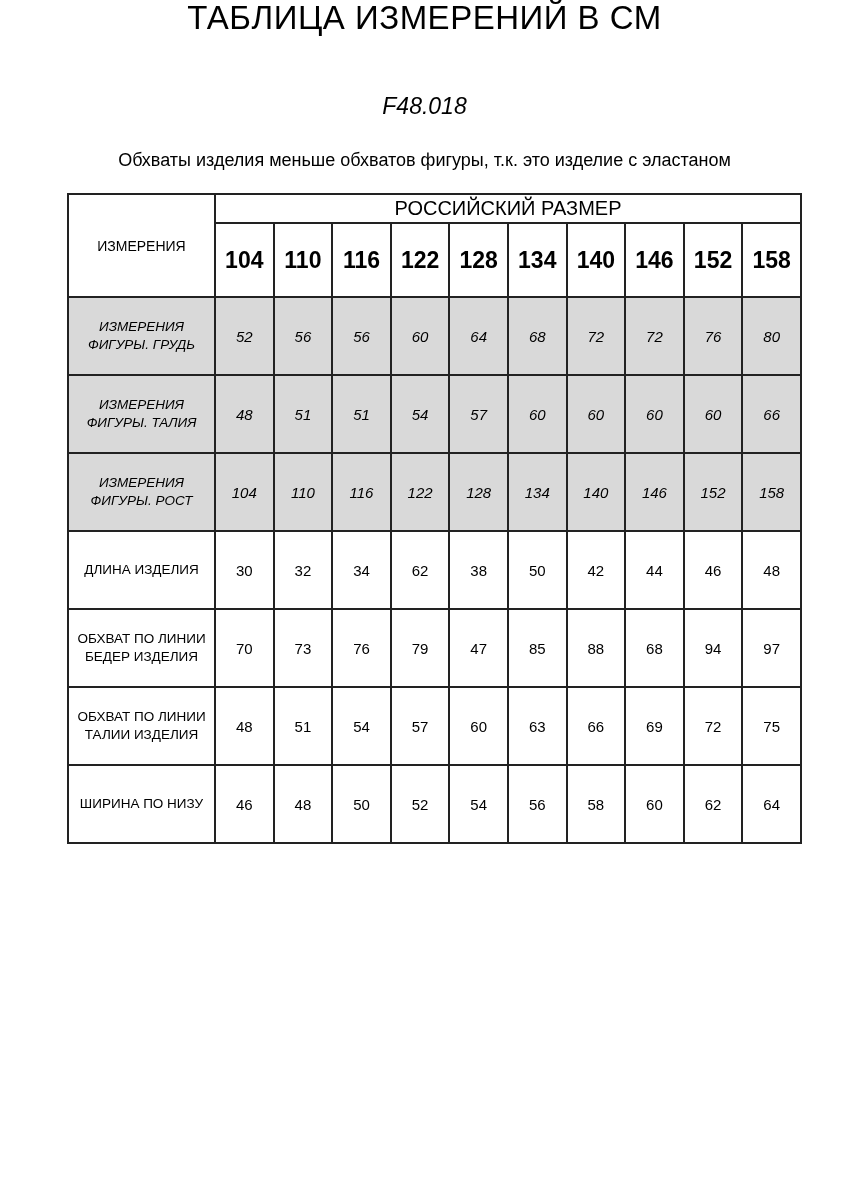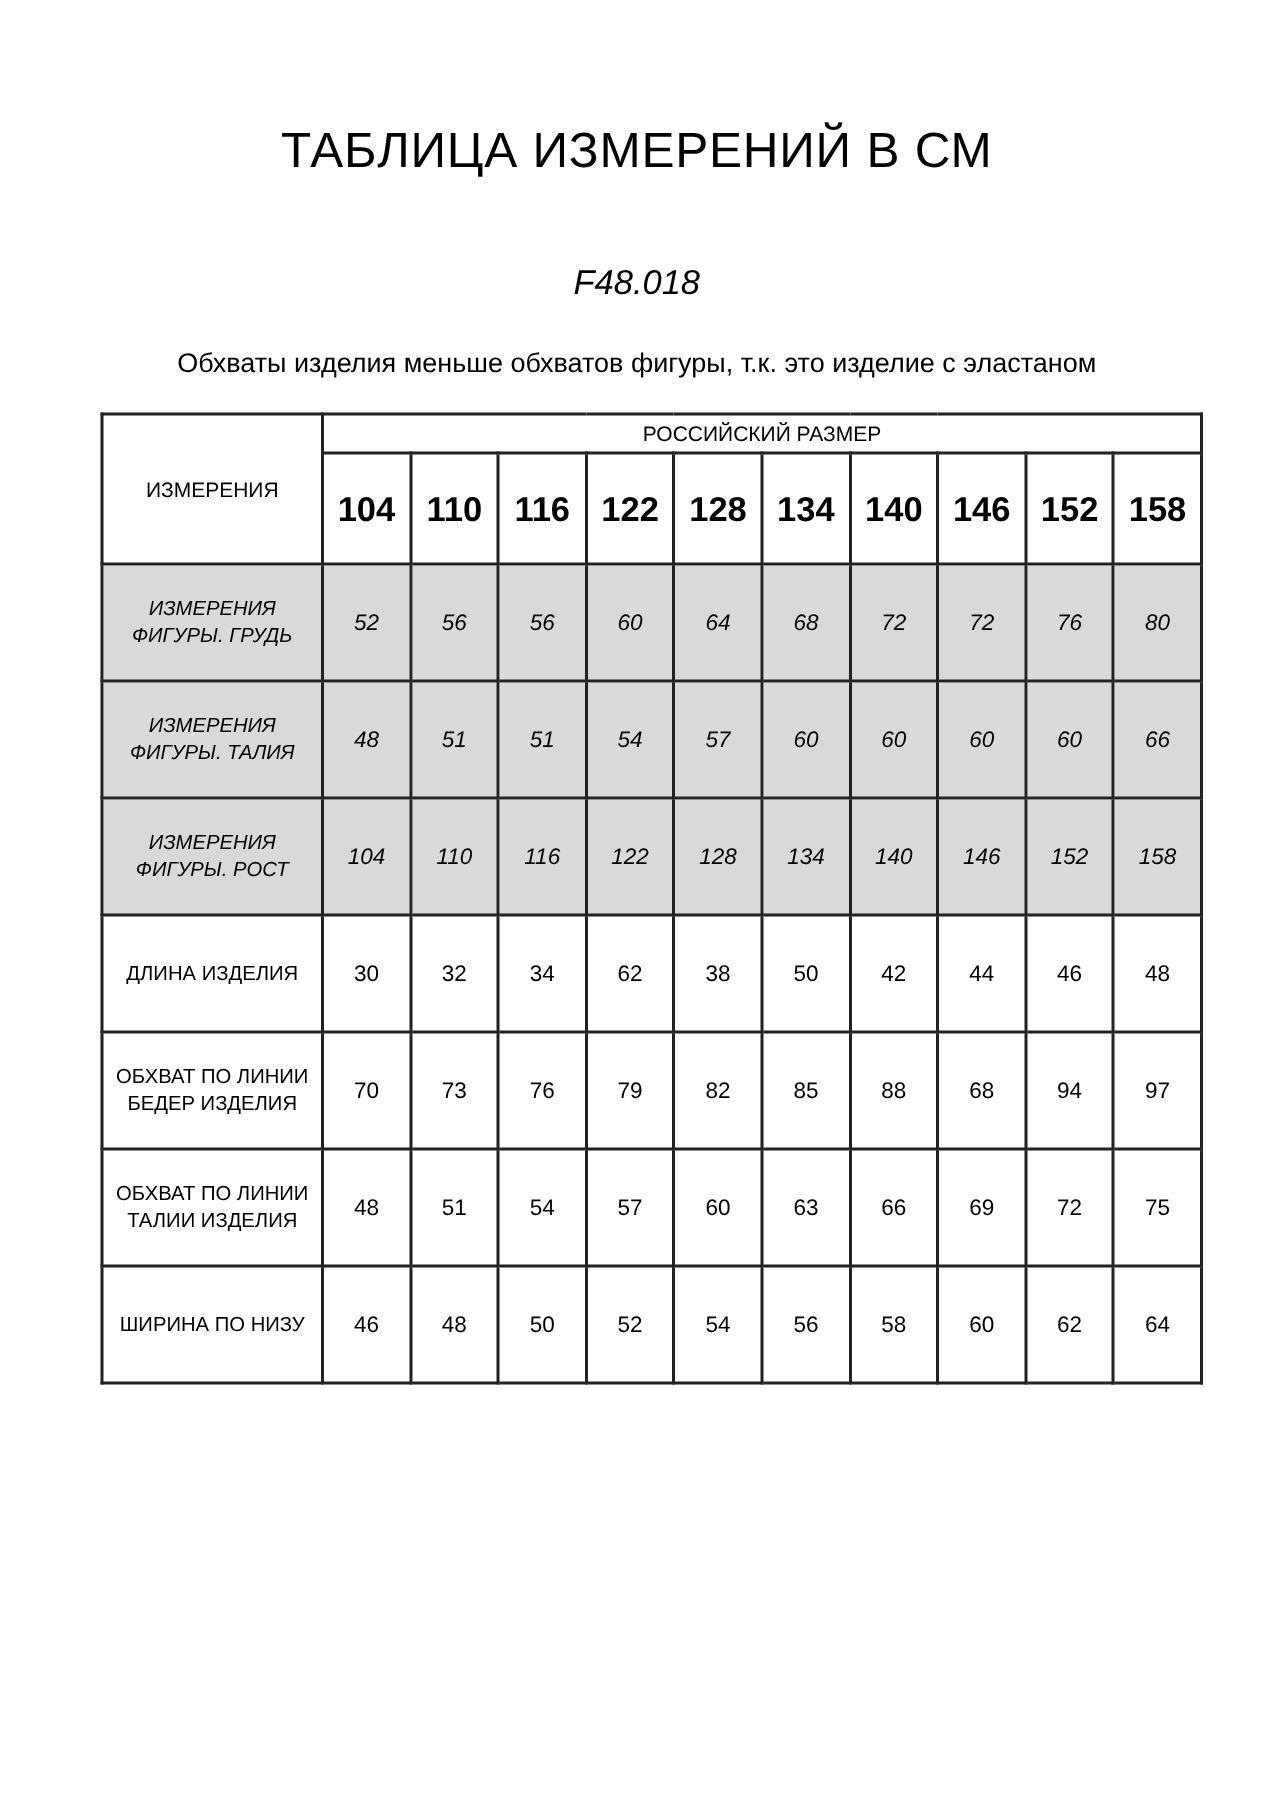--- a/index.html
+++ b/index.html
@@ -4,21 +4,20 @@
 <style>
   html, body { margin: 0; padding: 0; background: #fff; }
   .page {
     position: relative;
     width: 849px;
     height: 1200px;
     background: #ffffff;
     font-family: "Liberation Sans", "DejaVu Sans", sans-serif;
     color: #000;
     box-sizing: border-box;
-    padding-top: 82px;
     overflow: hidden;
   }
   .title {
     margin: 0;
     font-size: 33px;
     line-height: 36px;
     font-weight: 400;
     text-align: center;
     letter-spacing: 0.5px;
   }
@@ -56,21 +55,21 @@
     padding: 2px 6px;
     overflow: hidden;
   }
   .measurements-head {
     width: 133px;
     font-size: 14px;
     font-weight: 400;
   }
   .group-head {
     height: 20px;
-    font-size: 14px;
+    font-size: 20px;
     font-weight: 400;
     padding: 1px 0;
     border-radius: 10px;
   }
   tr.sizes-row { height: 74px; }
   .size-cell {
     font-size: 23px;
     font-weight: 700;
   }
   tbody tr { height: 78px; }
@@ -161,21 +160,21 @@
           <td class="value-cell">44</td>
           <td class="value-cell">46</td>
           <td class="value-cell">48</td>
         </tr>
         <tr>
           <td class="label-cell">ОБХВАТ ПО ЛИНИИ БЕДЕР ИЗДЕЛИЯ</td>
           <td class="value-cell">70</td>
           <td class="value-cell">73</td>
           <td class="value-cell">76</td>
           <td class="value-cell">79</td>
-          <td class="value-cell">82</td>
+          <td class="value-cell">47</td>
           <td class="value-cell">85</td>
           <td class="value-cell">88</td>
           <td class="value-cell">68</td>
           <td class="value-cell">94</td>
           <td class="value-cell">97</td>
         </tr>
         <tr>
           <td class="label-cell">ОБХВАТ ПО ЛИНИИ ТАЛИИ ИЗДЕЛИЯ</td>
           <td class="value-cell">48</td>
           <td class="value-cell">51</td>

